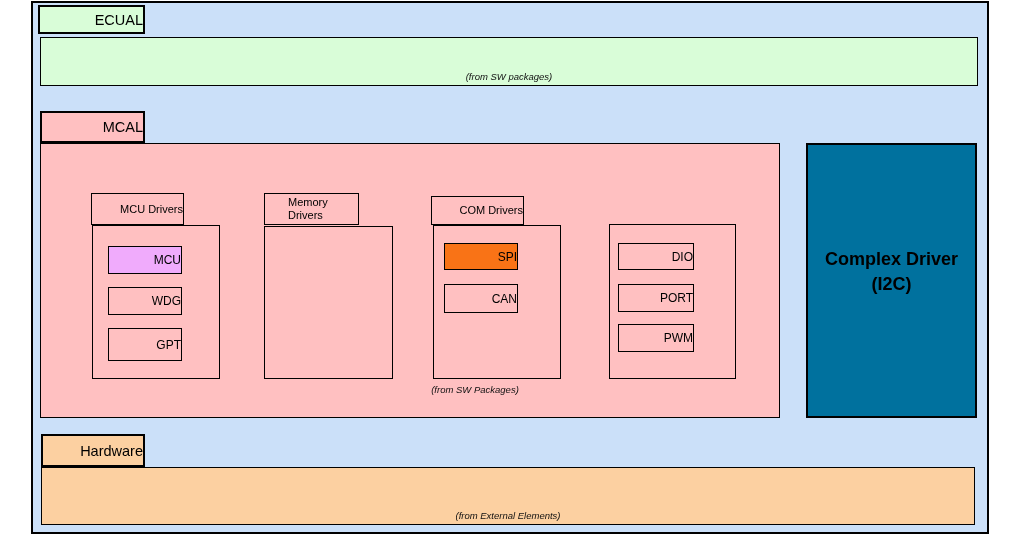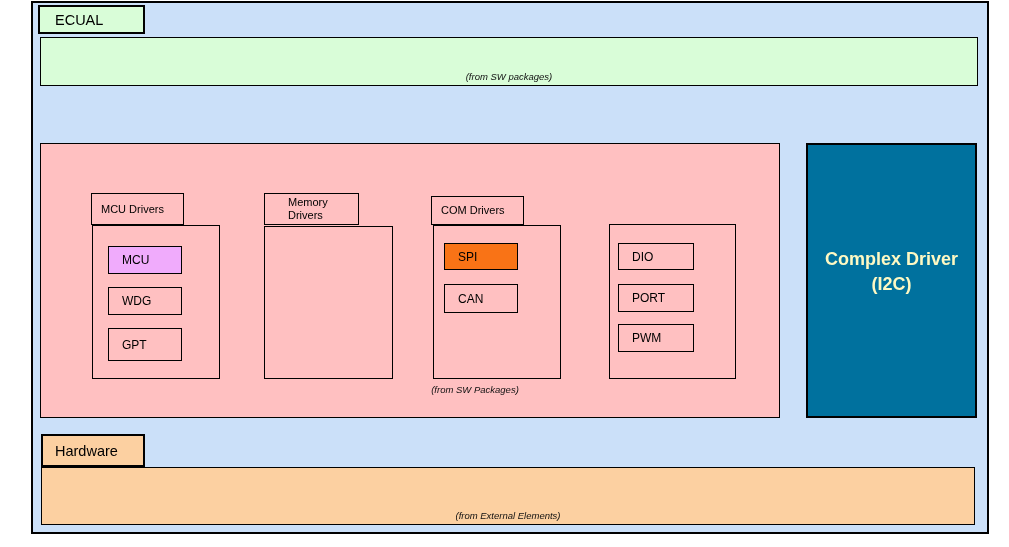--- a/index.html
+++ b/index.html
@@ -1,20 +1,20 @@
 <!DOCTYPE html>
 <html><head>
 <meta charset="utf-8">
 <style>
   html,body{margin:0;padding:0;background:#ffffff;}
   .stage{
     position:relative;width:1009px;height:547px;background:#ffffff;
     font-family:"Liberation Sans",sans-serif;color:#000;overflow:hidden;
   }
-  .abs{position:absolute;box-sizing:border-box;}
+  .abs{position:absolute;box-sizing:border-box;justify-content:flex-end;}
   .frame{border:2px solid #000;}
   .layer-tab{
     border:2px solid #000;display:flex;align-items:center;
     font-size:14.5px;padding-left:15px;
   }
   .band{border:1.5px solid #000;}
   .note{
     position:absolute;left:0;right:0;bottom:3px;text-align:center;
     font-style:italic;font-size:9.5px;color:#111;
   }
@@ -44,20 +44,23 @@
 
   <div class="abs frame" style="left: 31px; top: 1px; width: 958px; height: 533px; background-color: rgb(203, 224, 249);"></div>
 
   <div class="abs layer-tab" style="left: 38px; top: 5px; width: 107px; height: 29px; background-color: rgb(217, 253, 216);">
     <span>ECUAL</span>
   </div>
   <div class="abs band" style="left: 40px; top: 37px; width: 938px; height: 49px; background-color: rgb(217, 253, 216);">
     <div class="note">(from SW packages)</div>
   </div>
 
+  <div class="abs layer-tab" style="left: 40px; top: 111px; width: 105px; height: 32px; background-color: rgb(255, 192, 193);">
+    <span>MCAL</span>
+  </div>
   <div class="abs band" style="left: 40px; top: 143px; width: 740px; height: 275px; background-color: rgb(255, 192, 193);">
 
     <div class="abs pkg-tab" style="left: 50px; top: 49px; width: 93px; height: 32px; background-color: rgb(255, 192, 193);">
       <span>MCU Drivers</span>
     </div>
     <div class="abs pkg-body" style="left: 51px; top: 81px; width: 128px; height: 154px; background-color: rgb(255, 192, 193);"></div>
     <div class="abs item" style="left: 67px; top: 102px; width: 74px; height: 28px; background-color: #f0abfc;">
       <span>MCU</span>
     </div>
     <div class="abs item" style="left: 67px; top: 143px; width: 74px; height: 28px; background-color: rgb(255, 192, 193);">
@@ -90,21 +93,21 @@
     <div class="abs item" style="left: 577px; top: 140px; width: 76px; height: 28px; background-color: rgb(255, 192, 193);">
       <span>PORT</span>
     </div>
     <div class="abs item" style="left: 577px; top: 180px; width: 76px; height: 28px; background-color: rgb(255, 192, 193);">
       <span>PWM</span>
     </div>
 
     <div class="mcal-note">(from SW Packages)</div>
   </div>
 
-  <div class="abs complex" style="left: 806px; top: 143px; width: 171px; height: 275px; color: #fef9c3; background-color: rgb(0, 113, 158);">
+  <div class="abs complex" style="left: 806px; top: 143px; width: 171px; height: 275px; color: #000000; background-color: rgb(0, 113, 158);">
     <div>Complex Driver</div>
     <div>(I2C)</div>
   </div>
 
   <div class="abs layer-tab" style="left: 41px; top: 434px; width: 104px; height: 33px; padding-left: 12px; background-color: rgb(252, 208, 161);">
     <span>Hardware</span>
   </div>
   <div class="abs band" style="left: 41px; top: 467px; width: 934px; height: 58px; background-color: rgb(252, 208, 161);">
     <div class="note">(from External Elements)</div>
   </div>

